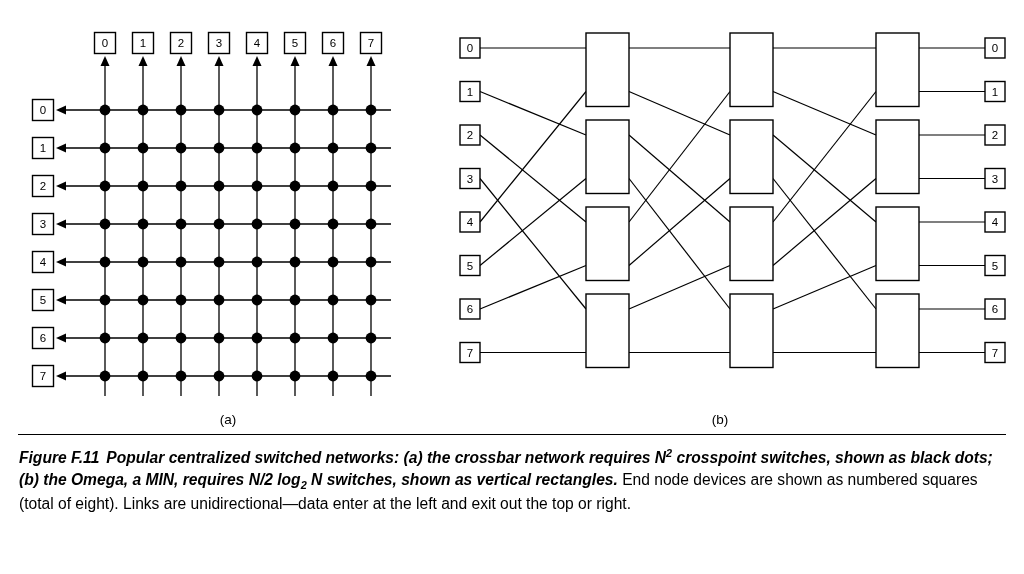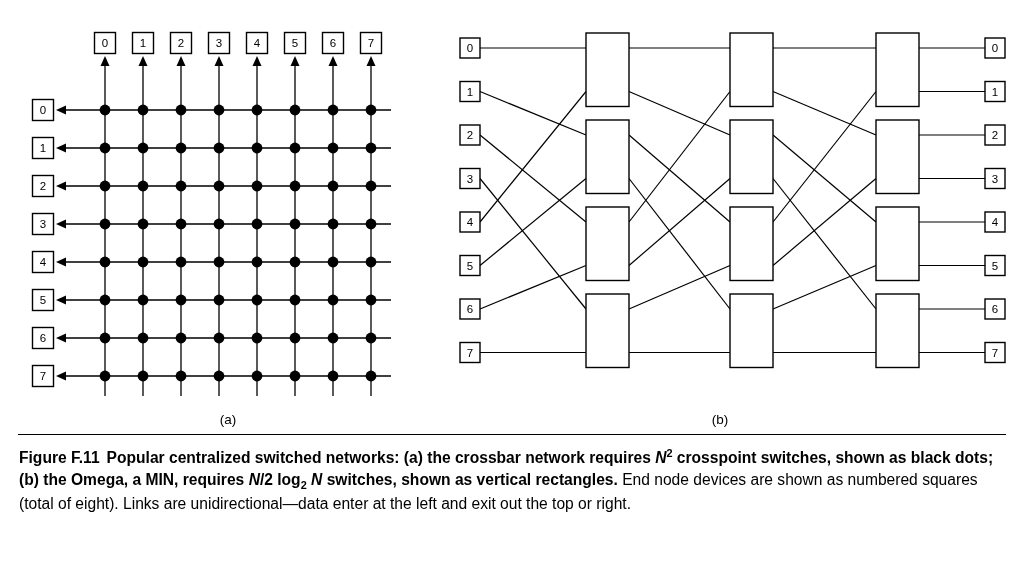--- a/index.html
+++ b/index.html
@@ -5,21 +5,21 @@
   * { margin:0; padding:0; box-sizing:border-box; }
   html, body { background:#fff; }
   body { width:1024px; height:574px; overflow:hidden; font-family:"Liberation Sans", sans-serif; color:#000; }
   .page { width:1024px; height:574px; background:#fff; }
   svg { display:block; }
   svg text { font-family:"Liberation Sans", sans-serif; fill:#000; }
   .node-label { font-size:11.5px; }
   .sublabel { font-size:13.5px; }
   .rule { border:none; border-top:1.6px solid #000; margin:0 18px; }
   .caption { margin:11px 17px 0 19px; font-size:15.6px; line-height:1.38; }
-  .caption .b { font-weight:700; }
+  .caption .b { font-weight:700;font-style:italic; }
   .caption .i { font-style:italic; }
   .caption .figlabel { margin-right:7px; }
   .caption sup, .caption sub { font-size:70%; }
 </style>
 </head>
 <body>
 
 <div class="page">
   <svg width="1024" height="434" viewBox="0 0 1024 434">
     <g id="crossbar">

